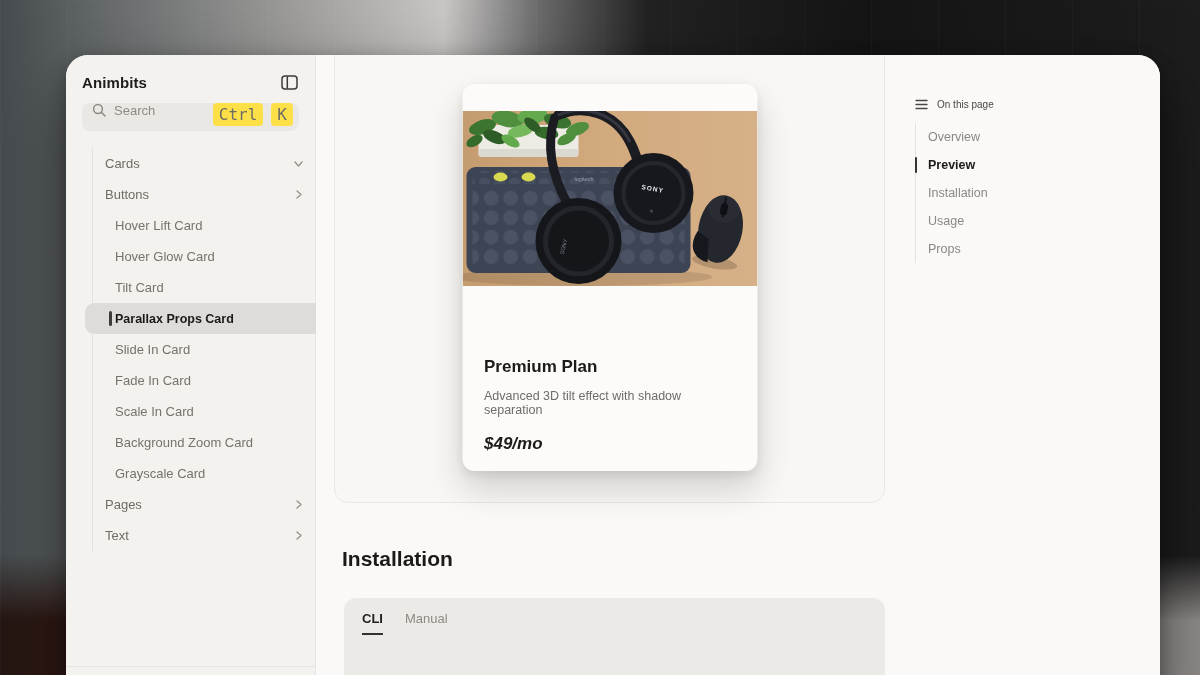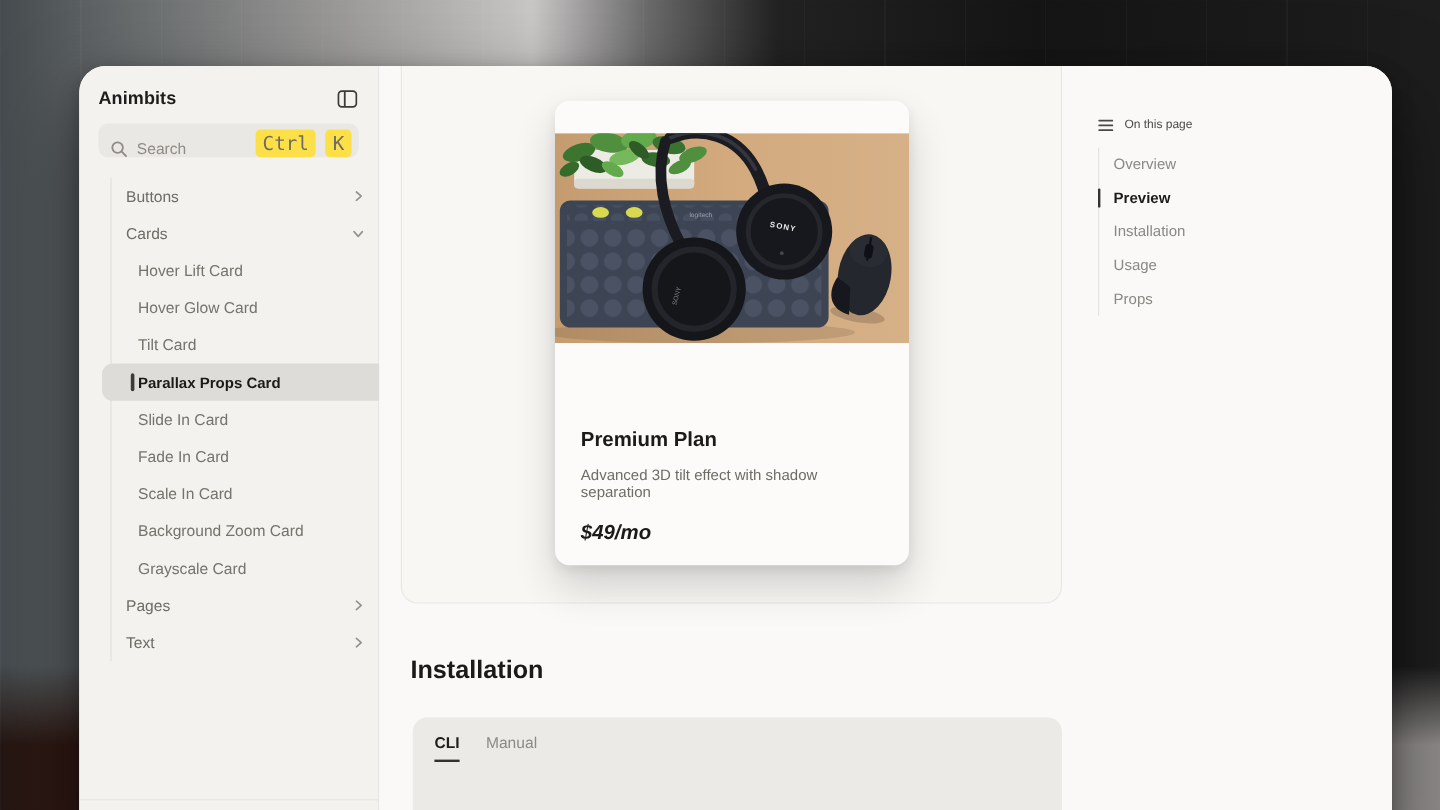--- a/index.html
+++ b/index.html
@@ -22,21 +22,21 @@
     box-shadow:0 30px 70px rgba(0,0,0,0.5), 0 6px 18px rgba(0,0,0,0.3);}
 
   
   .sidebar { width:250px; min-width:250px; background:#f3f2ef; border-right:1px solid #e7e5e1;
     display:flex; flex-direction:column; }
   .sidebar-header { display:flex; align-items:center; justify-content:space-between; padding:17px 16px 11px; }
   .brand { font-size:15px; font-weight:bold; color:#1e1d1b; letter-spacing:.1px; }
   .collapse-btn { width:20px; height:20px; display:grid; place-items:center; cursor:pointer; }
 
   .searchbox { margin:0 16px; height:28px; background:#eae8e4; border-radius:8px;
-    display:flex; align-items:flex-end; gap:8px; padding:0 6px 0 10px; cursor:text; }
+    display:flex; align-items:flex-start; gap:8px; padding:0 6px 0 10px; cursor:text; }
   .search-placeholder { flex:1; font-size:13px; color:#8f8b85; }
   .keycap { background:#fde047; border-radius:4px; padding:2px 6px;
     font-family:"DejaVu Sans Mono", monospace; font-size:16px; color:#6e6b66; }
 
   .nav { margin:17px 0 0 26px; border-left:1px solid #e4e2de; }
   .nav-row { height:31px; display:flex; align-items:center; font-size:13px; color:#6f6c66;
     padding-left:12px; padding-right:12px; cursor:pointer; }
   .nav-row .lbl { flex:1; }
   .nav-sub { padding-left:22px; color:#76736d; }
   .nav-sub.active { position:relative; margin-left:-8px; margin-right:-8px; padding-left:30px;
@@ -107,29 +107,29 @@
         <circle cx="6" cy="6" r="4.4" fill="none" stroke="#8f8b85" stroke-width="1.5"></circle>
         <line x1="9.4" y1="9.4" x2="13" y2="13" stroke="#8f8b85" stroke-width="1.5" stroke-linecap="round"></line>
       </svg>
       <span class="search-placeholder">Search</span>
       <span class="keycap">Ctrl</span>
       <span class="keycap">K</span>
     </div>
 
     <div class="nav">
       <div class="nav-row">
+        <span class="lbl">Cards</span>
+        <svg width="9" height="9" viewBox="0 0 9 9">
+          <polyline points="1,3 4.5,7 8,3" fill="none" stroke="#97938c" stroke-width="1.4" stroke-linecap="round" stroke-linejoin="round"></polyline>
+        </svg>
+      </div>
+      <div class="nav-row">
         <span class="lbl">Buttons</span>
         <svg width="9" height="9" viewBox="0 0 9 9">
           <polyline points="3,1 7,4.5 3,8" fill="none" stroke="#97938c" stroke-width="1.4" stroke-linecap="round" stroke-linejoin="round"></polyline>
-        </svg>
-      </div>
-      <div class="nav-row">
-        <span class="lbl">Cards</span>
-        <svg width="9" height="9" viewBox="0 0 9 9">
-          <polyline points="1,3 4.5,7 8,3" fill="none" stroke="#97938c" stroke-width="1.4" stroke-linecap="round" stroke-linejoin="round"></polyline>
         </svg>
       </div>
 
       <div class="nav-row nav-sub">
           <span class="lbl">Hover Lift Card</span>
         </div>
       <div class="nav-row nav-sub">
           <span class="lbl">Hover Glow Card</span>
         </div>
       <div class="nav-row nav-sub">

